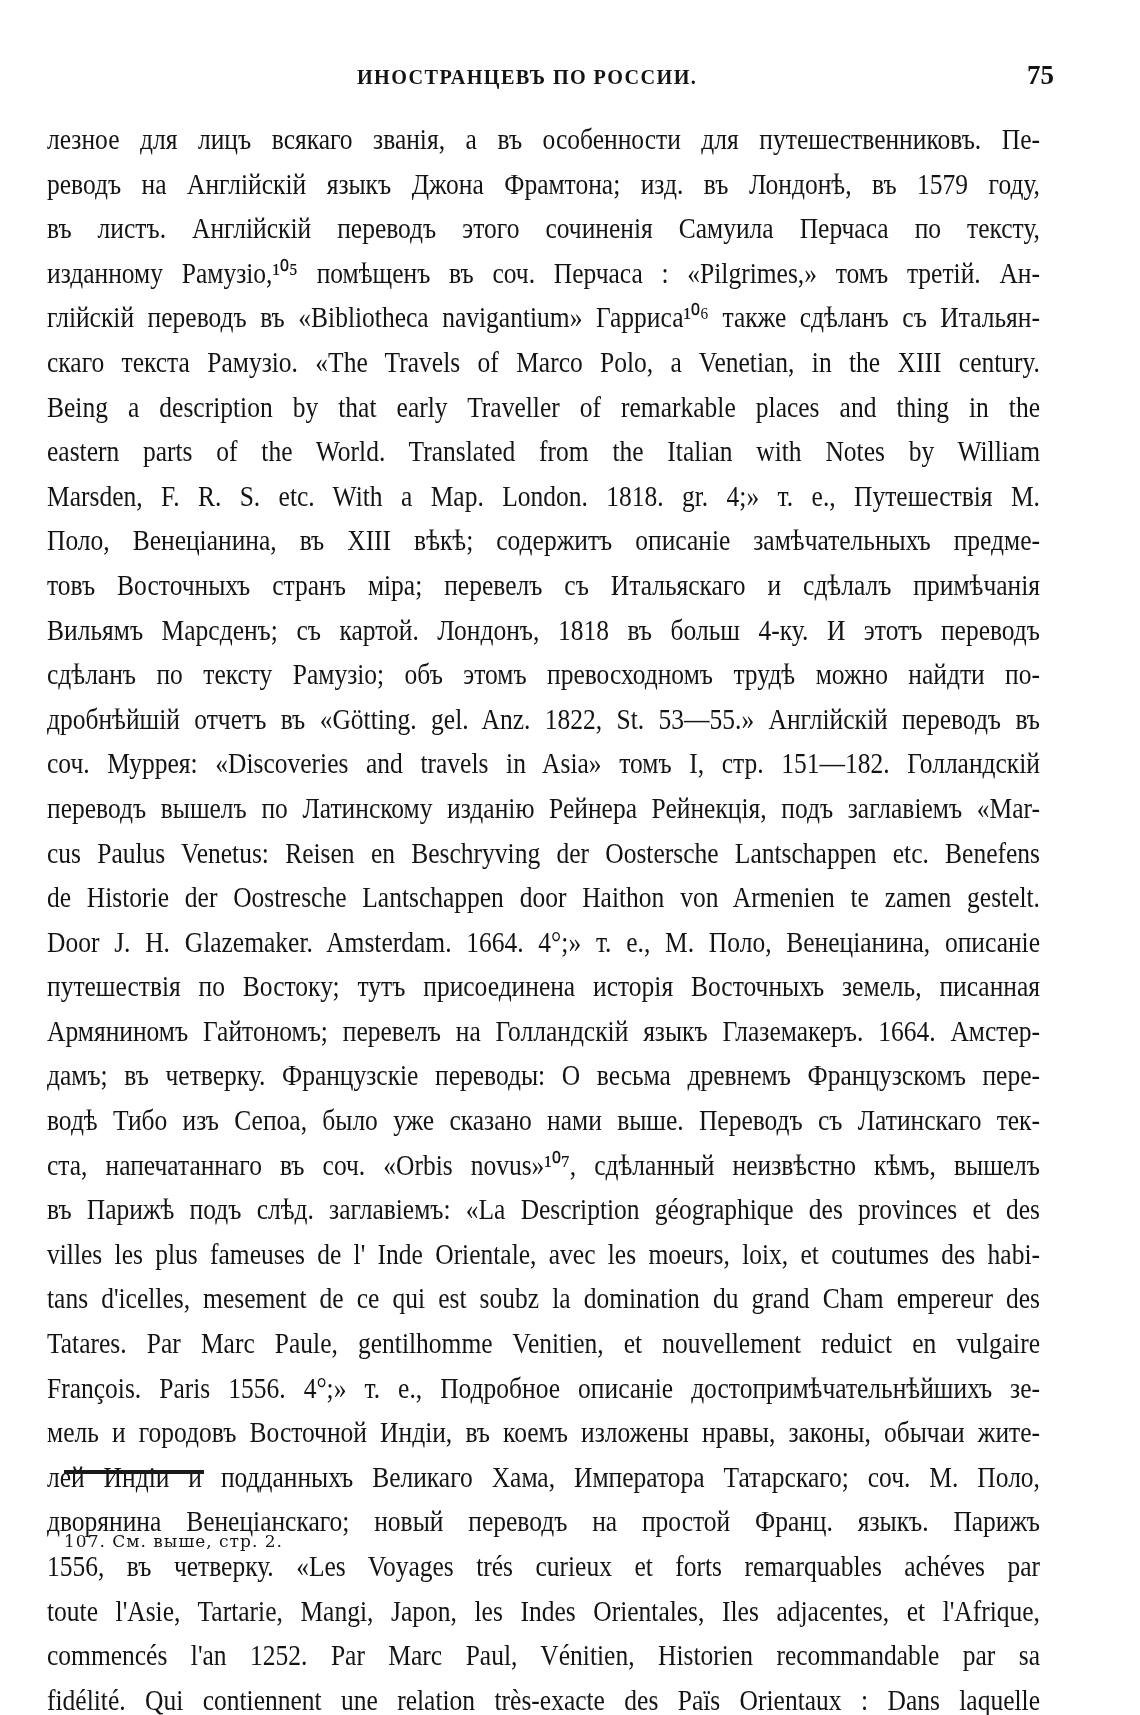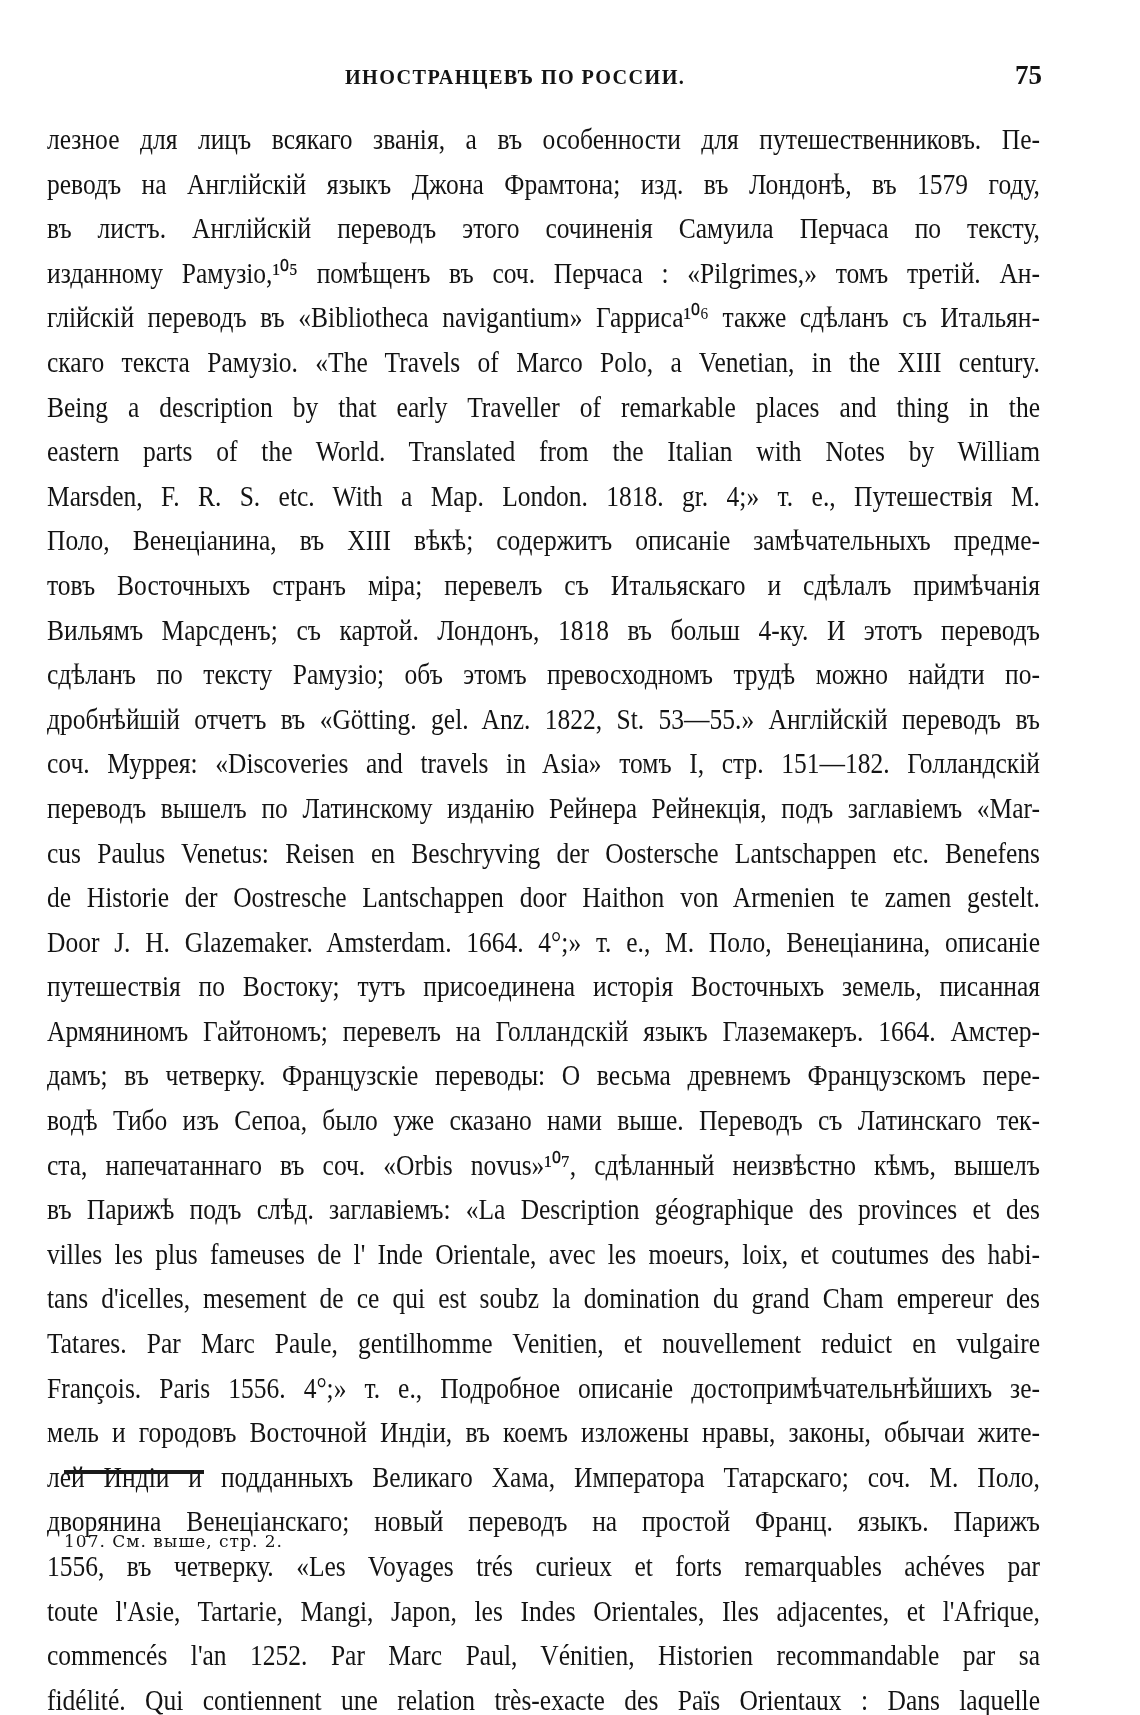--- a/index.html
+++ b/index.html
@@ -2,21 +2,21 @@
 <html><head>
 <meta charset="utf-8">
 <style>
   html, body { margin: 0; padding: 0; background: #ffffff; }
   body {
     width: 1140px; height: 1715px; position: relative; overflow: hidden;
     font-family: "DejaVu Serif", "Liberation Serif", serif;
     color: #141414;
   }
   .running-head {
-    position: absolute; top: 60px; left: 0; width: 1008px; height: 36px;
+    position: absolute; top: 60px; left: 12px; width: 1008px; height: 36px;
   }
   .running-title {
     position: absolute; left: 345px; top: 4px;
     font-family: "Liberation Serif", serif; font-weight: bold;
     font-size: 22px; letter-spacing: 1.5px; transform: scaleX(0.92); transform-origin: left center;
   }
   .page-number {
     position: absolute; left: 1015px; top: 0px;
     font-family: "Liberation Serif", serif; font-weight: bold; font-size: 27px; text-align: center;
   }

